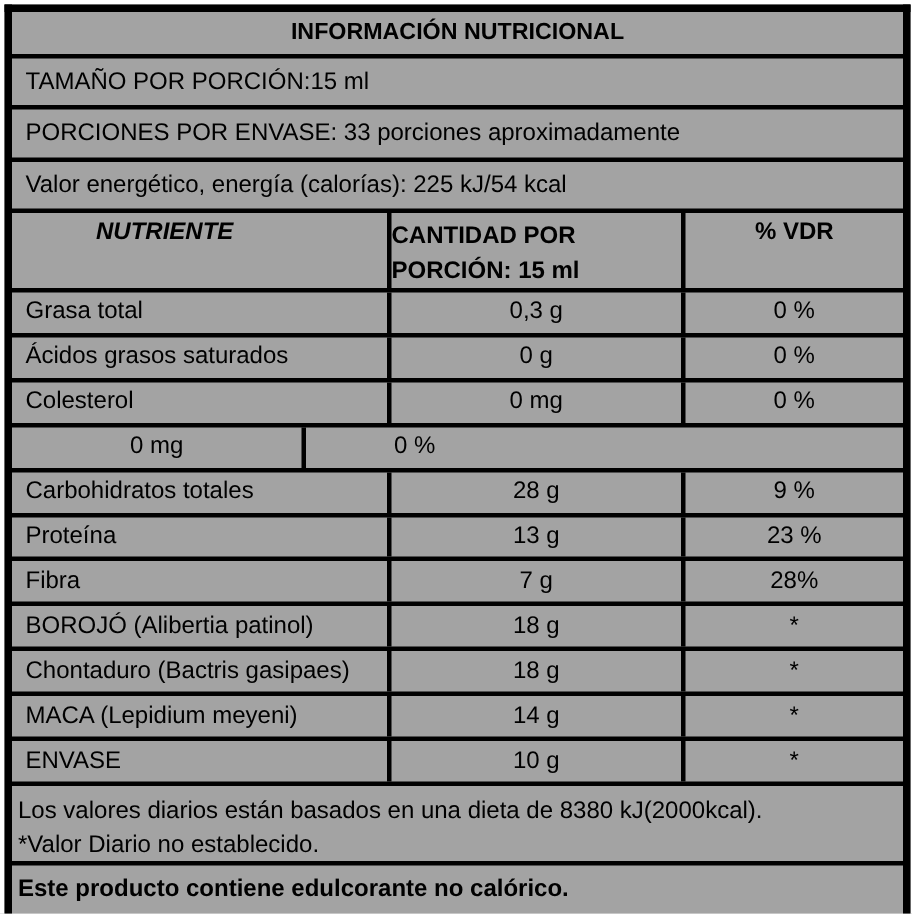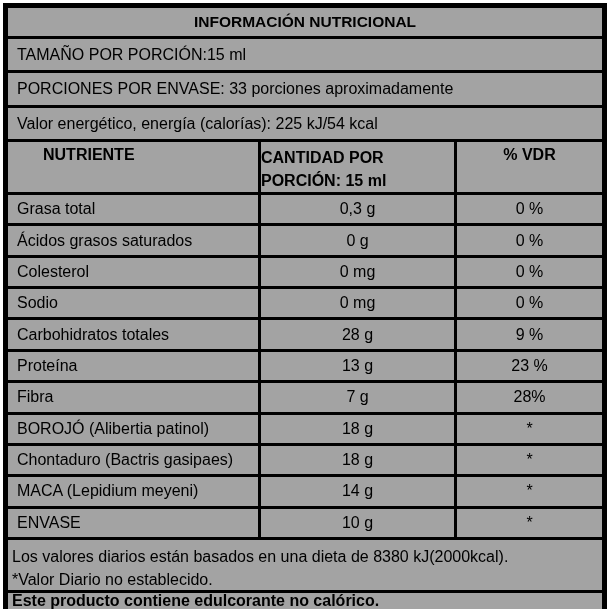--- a/index.html
+++ b/index.html
@@ -73,37 +73,37 @@
     justify-content: center;
   }
   .c3 {
     width: 145px;
     justify-content: center;
   }
   .header-row .cell {
     align-items: flex-start;
     padding-top: 4px;
   }
-  .header-row .c1 { padding-left: 35px; }
+  .header-row .c1 { padding-left: 56px; font-style: italic; }
   .head-amount {
     flex-direction: column;
     align-items: center;
     line-height: 23px;
     padding-top: 4px;
   }
   .footnote-row {
     height: 53px;
     display: flex;
     flex-direction: column;
     justify-content: flex-start;
     padding: 5px 0 0 4px;
     line-height: 23px;
   }
   .bold-note-row {
-    height: 16px;
+    height: 32px;
     border-bottom: none;
     display: flex;
     align-items: center;
     padding-left: 4px;
     font-weight: bold;
   }
 </style>
 </head>
 <body>
 
@@ -133,21 +133,20 @@
     <div class="cell c1">Ácidos grasos saturados</div>
     <div class="cell c2">0 g</div>
     <div class="cell c3">0 %</div>
   </div>
   <div class="row data-row">
     <div class="cell c1">Colesterol</div>
     <div class="cell c2">0 mg</div>
     <div class="cell c3">0 %</div>
   </div>
   <div class="row data-row">
-    <div class="cell c1">Sodio</div>
     <div class="cell c2">0 mg</div>
     <div class="cell c3">0 %</div>
   </div>
   <div class="row data-row">
     <div class="cell c1">Carbohidratos totales</div>
     <div class="cell c2">28 g</div>
     <div class="cell c3">9 %</div>
   </div>
   <div class="row data-row">
     <div class="cell c1">Proteína</div>

